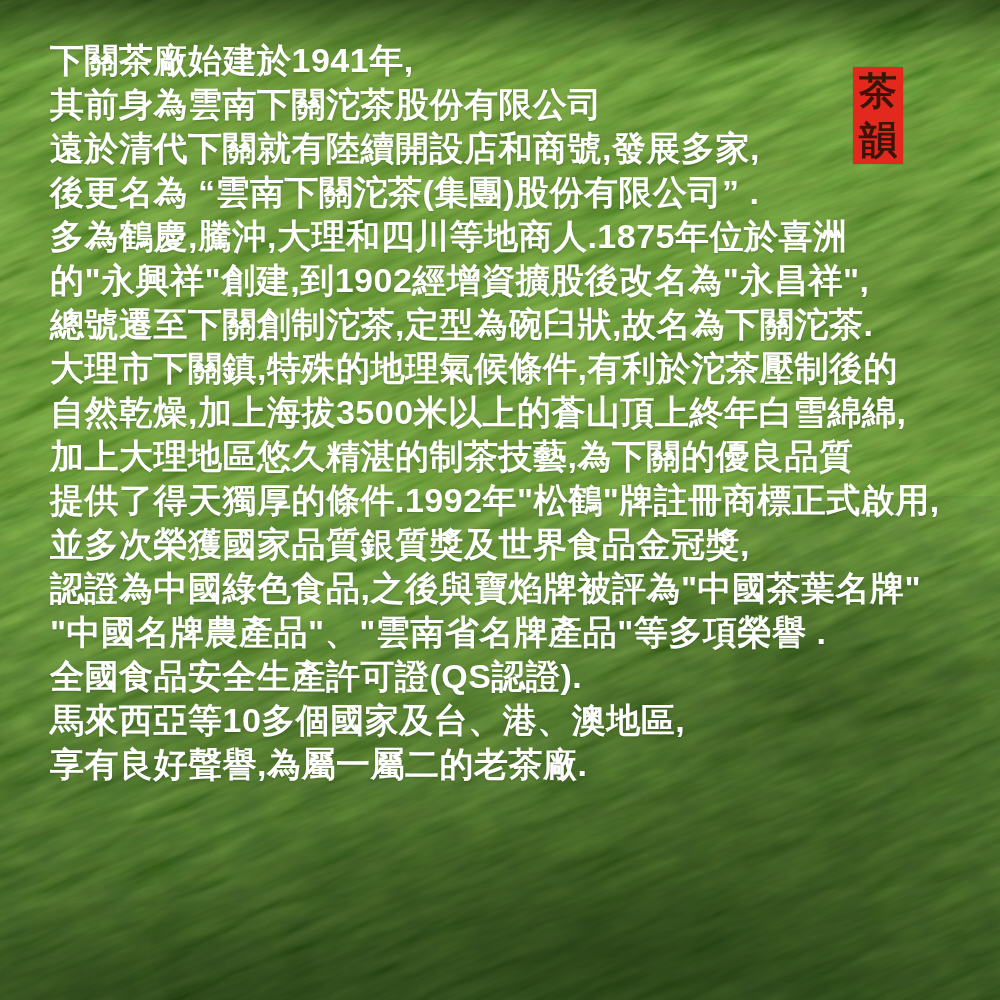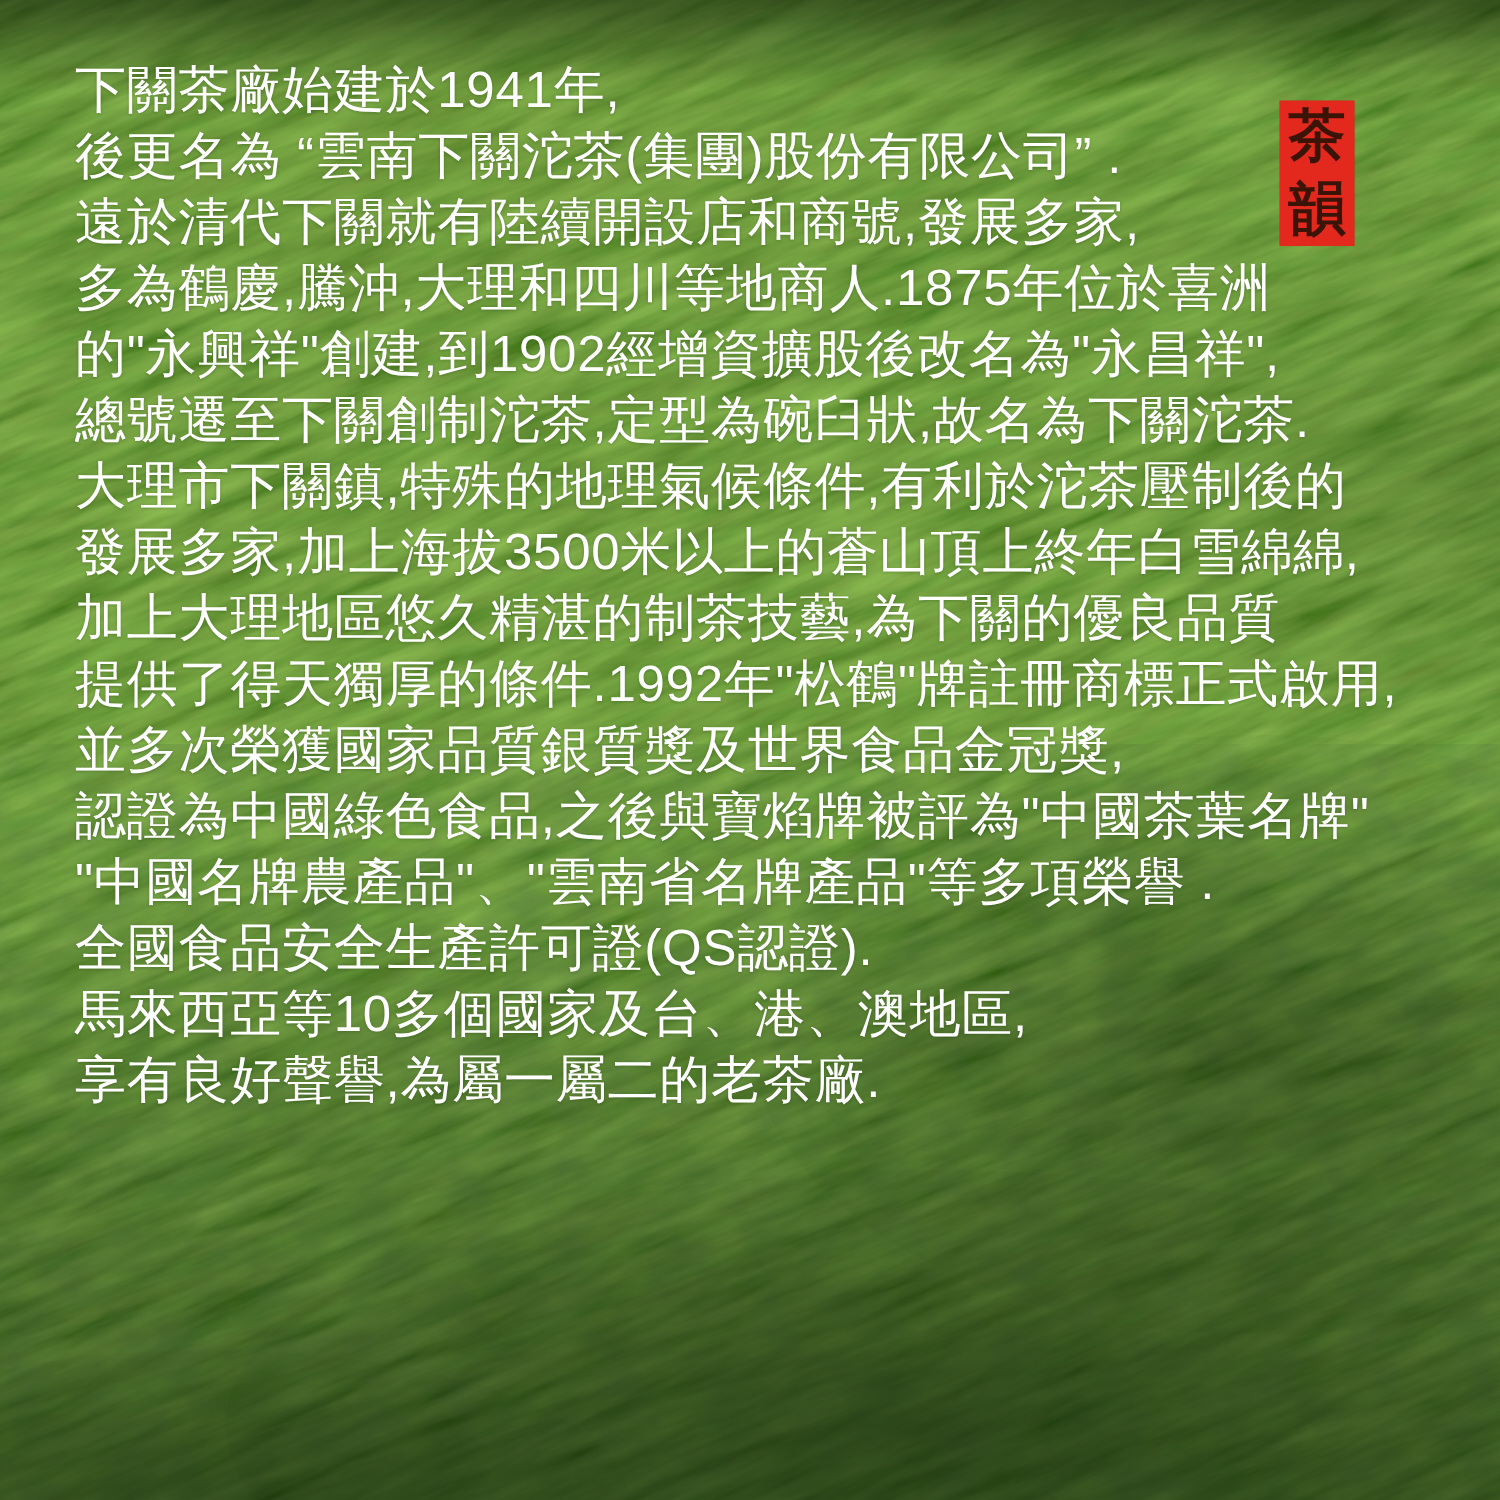--- a/index.html
+++ b/index.html
@@ -26,21 +26,21 @@
     left: 50px;
     top: 38px;
     width: 945px;
     z-index: 2;
   }
   .text-line {
     font-size: 34px;
     line-height: 44px;
     letter-spacing: 0.5px;
     color: var(--text-color, #ffffff);
-    font-weight: 400;
+    font-weight: 700;
     white-space: nowrap;
     text-shadow: 0 1px 2px rgba(20,40,10,0.25);
   }
   .seal {
     position: absolute;
     left: 853px;
     top: 67px;
     width: 50px;
     height: 97px;
     background: var(--seal-bg, #e3281e);
@@ -115,27 +115,28 @@
   </svg>
 </div>
 
 <div class="seal">
   <span class="seal-char">茶</span>
   <span class="seal-char">韻</span>
 </div>
 
 <div class="text-block">
   <div class="text-line">下關茶廠始建於1941年,</div>
+  <div class="text-line">其前身為雲南下關沱茶股份有限公司</div>
+  <div class="text-line">遠於清代下關就有陸續開設店和商號,發展多家,</div>
   <div class="text-line">後更名為 “雲南下關沱茶(集團)股份有限公司” .</div>
-  <div class="text-line">遠於清代下關就有陸續開設店和商號,發展多家,</div>
   <div class="text-line">多為鶴慶,騰沖,大理和四川等地商人.1875年位於喜洲</div>
   <div class="text-line">的"永興祥"創建,到1902經增資擴股後改名為"永昌祥",</div>
   <div class="text-line">總號遷至下關創制沱茶,定型為碗臼狀,故名為下關沱茶.</div>
   <div class="text-line">大理市下關鎮,特殊的地理氣候條件,有利於沱茶壓制後的</div>
-  <div class="text-line">發展多家,加上海拔3500米以上的蒼山頂上終年白雪綿綿,</div>
+  <div class="text-line">自然乾燥,加上海拔3500米以上的蒼山頂上終年白雪綿綿,</div>
   <div class="text-line">加上大理地區悠久精湛的制茶技藝,為下關的優良品質</div>
   <div class="text-line">提供了得天獨厚的條件.1992年"松鶴"牌註冊商標正式啟用,</div>
   <div class="text-line">並多次榮獲國家品質銀質獎及世界食品金冠獎,</div>
   <div class="text-line">認證為中國綠色食品,之後與寶焰牌被評為"中國茶葉名牌"</div>
   <div class="text-line">"中國名牌農產品"、"雲南省名牌產品"等多項榮譽 .</div>
   <div class="text-line">全國食品安全生產許可證(QS認證).</div>
   <div class="text-line">馬來西亞等10多個國家及台、港、澳地區,</div>
   <div class="text-line">享有良好聲譽,為屬一屬二的老茶廠.</div>
 </div>
 

